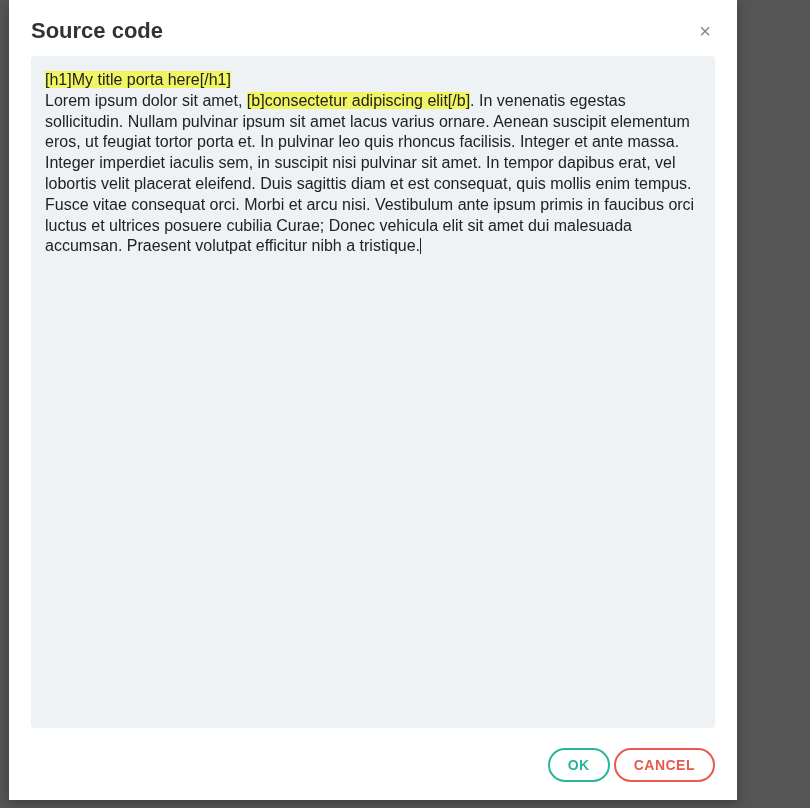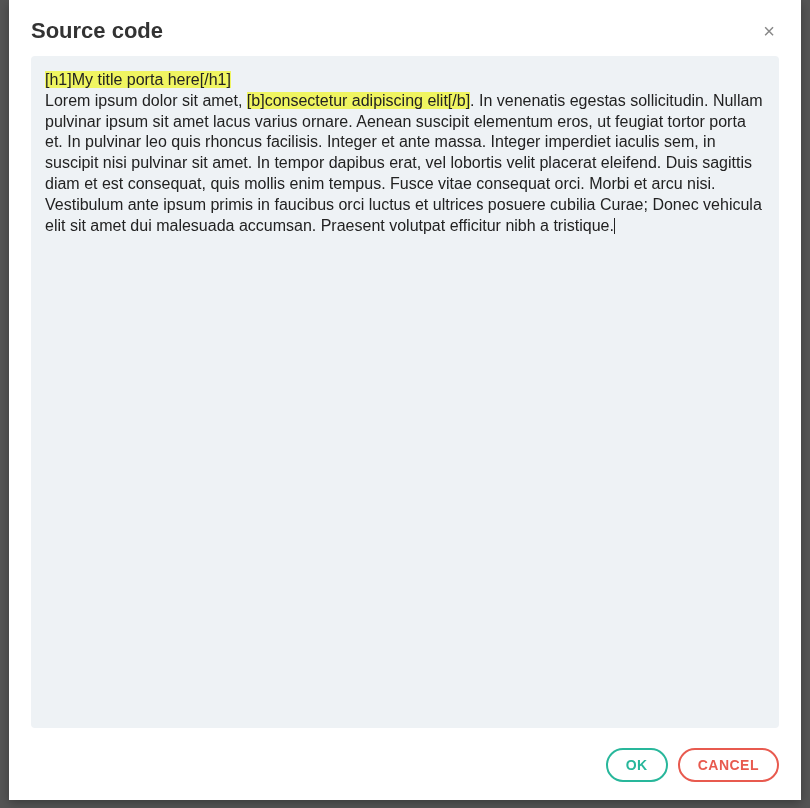--- a/index.html
+++ b/index.html
@@ -8,21 +8,21 @@
       background: #555;
       width: 810px;
       height: 808px;
       overflow: hidden;
       position: relative;
     }
     .modal {
       position: absolute;
       left: 9px;
       top: 0px;
-      width: 792px;
+      width: 728px;
       height: 800px;
       background: #fff;
       box-shadow: 0 3px 10px rgba(0,0,0,0.3);
       display: flex;
       flex-direction: column;
     }
     .modal-header {
       padding: 18px 22px 12px 22px;
       display: flex;
       align-items: center;
@@ -66,21 +66,21 @@
       border-left: 1px solid #222;
       display: inline-block;
       height: 1em;
       vertical-align: text-bottom;
       margin-left: 0px;
     }
     .modal-footer {
       padding: 12px 22px 18px 22px;
       display: flex;
       justify-content: flex-end;
-      gap: 10px;
+      gap: 4px;
     }
     .btn {
       border-radius: 999px;
       padding: 7px 18px;
       font-size: 14px;
       font-weight: bold;
       background: #fff;
       cursor: pointer;
       letter-spacing: 0.5px;
     }

